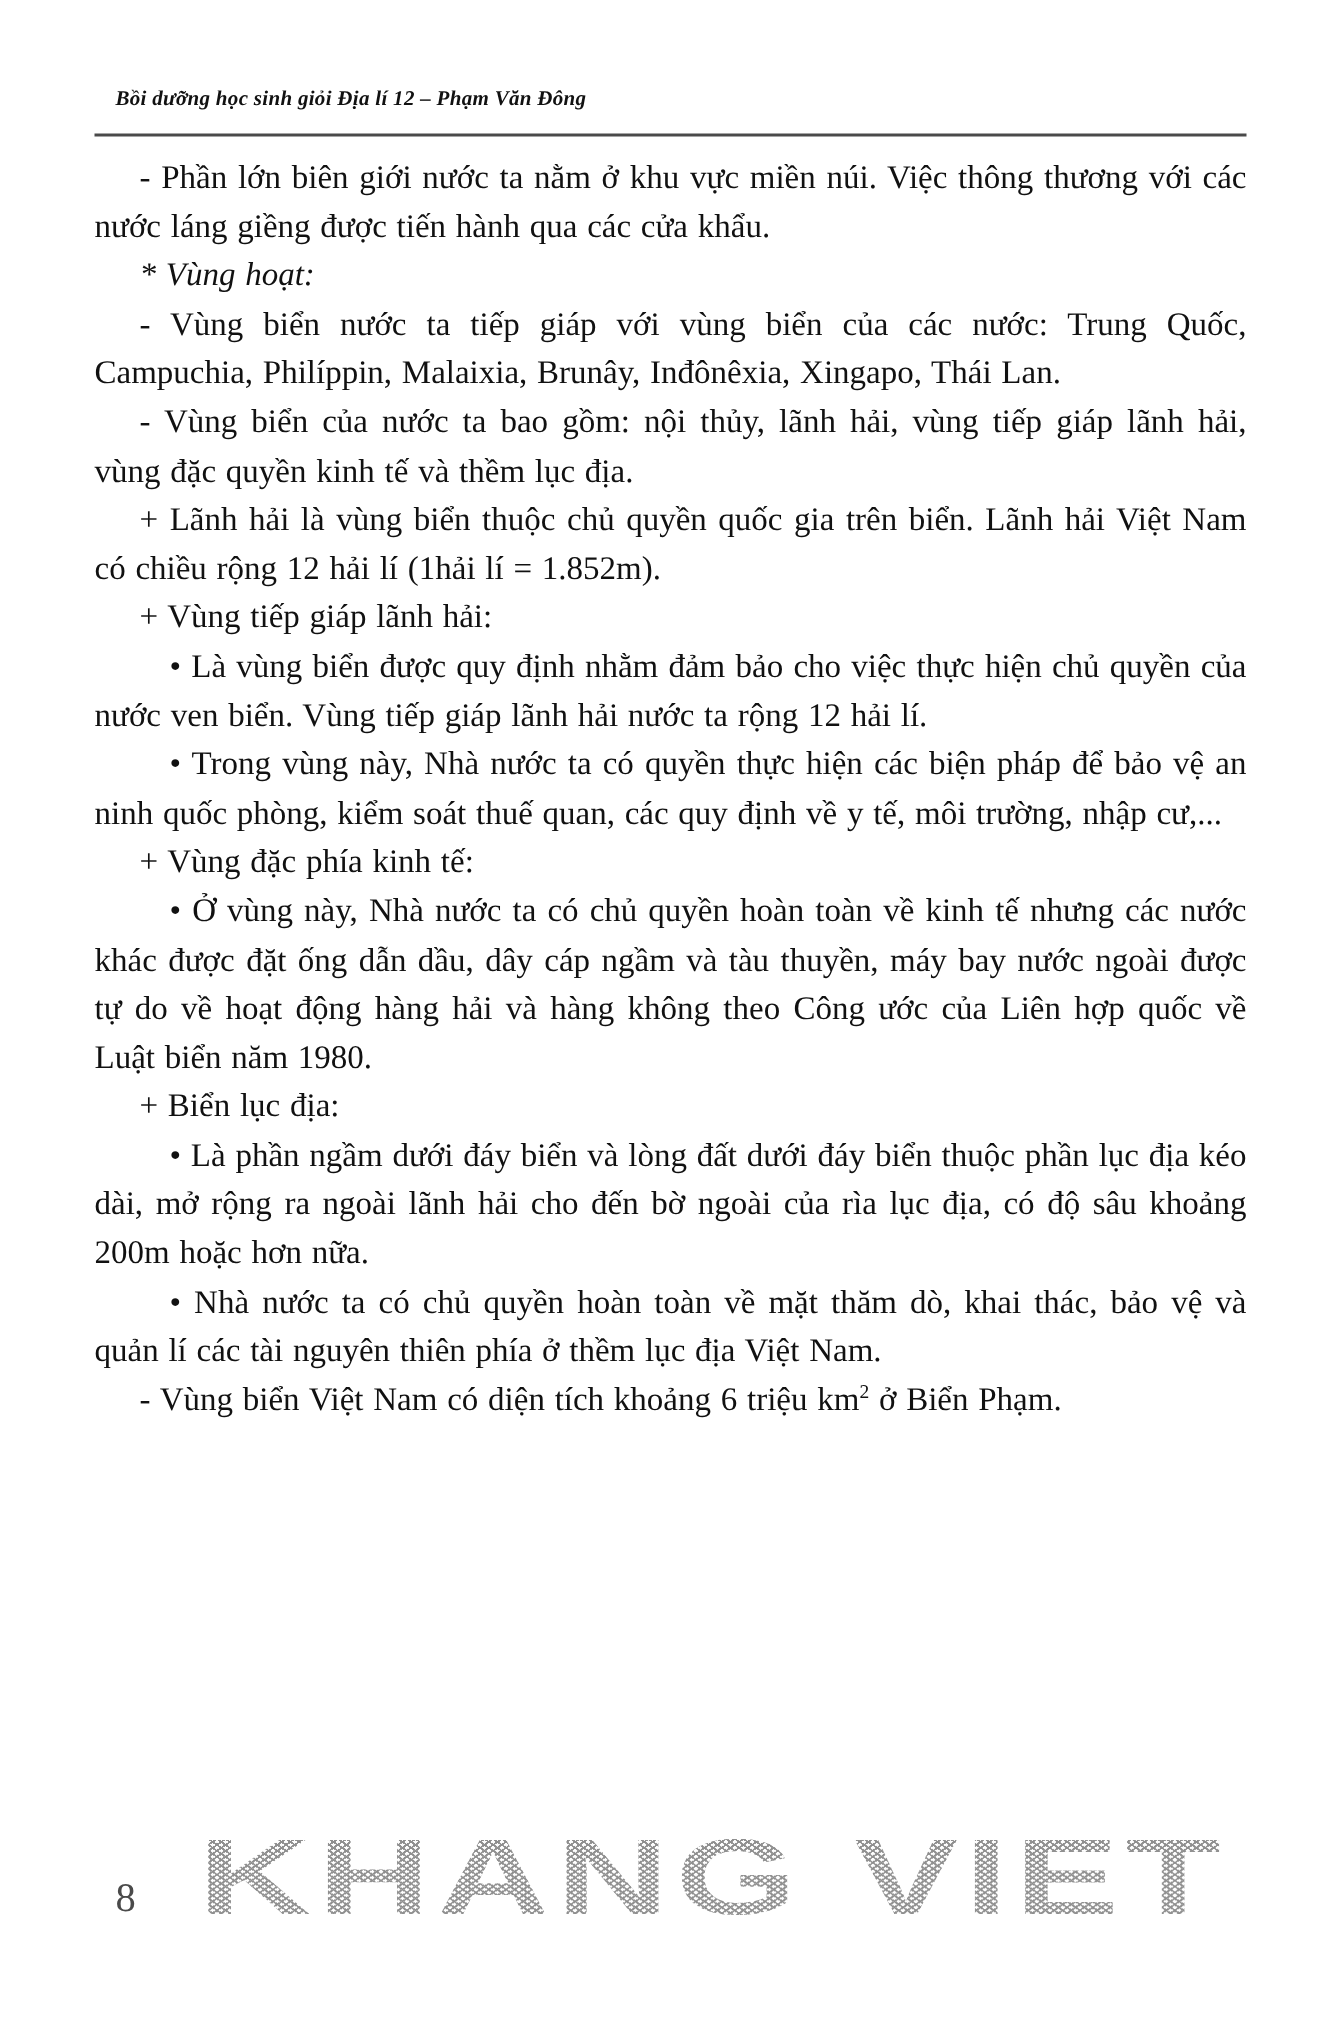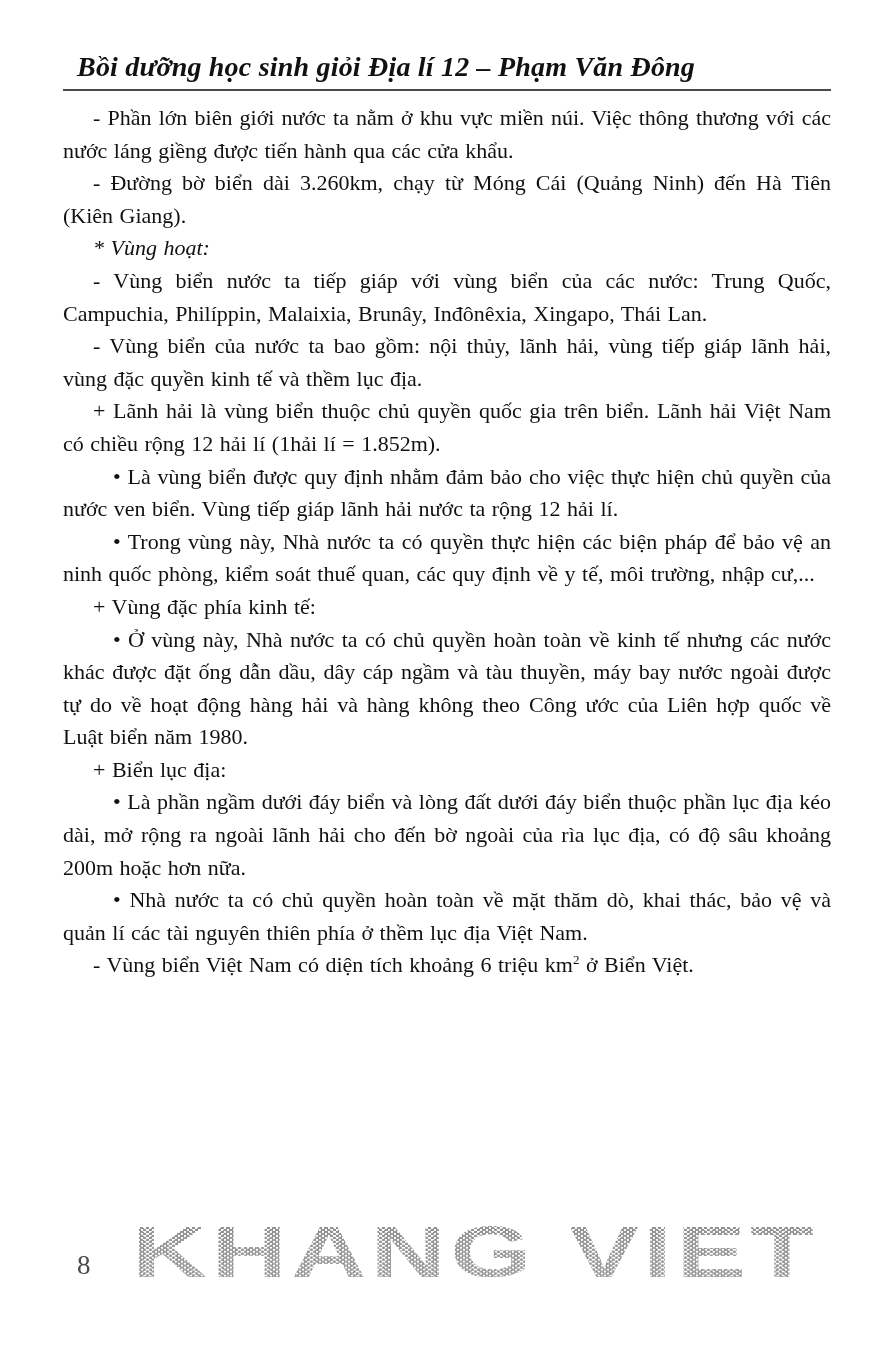--- a/index.html
+++ b/index.html
@@ -12,21 +12,21 @@
   }
   .content{
     position:absolute;
     left:63px;top:54px;
     width:768px;
     z-index:2;
   }
   .header-title{
     font-style:italic;
     font-weight:bold;
-    font-size:28px;
+    font-size:14px;
     line-height:26px;
     color:var(--text,#222);
     padding-left:14px;
     letter-spacing:.2px;
   }
   .header-rule{
     border:0;
     border-bottom:2px solid var(--rule,#4a4a4a);
     margin:9px 0 0 0;
   }
@@ -81,31 +81,31 @@
 
 <div class="page">
 
   <div class="watermark">KHANG VIET</div>
 
   <div class="content">
     <div class="header-title">Bồi dưỡng học sinh giỏi Địa lí 12 – Phạm Văn Đông</div>
     <div class="header-rule"></div>
     <div class="body-paragraphs">
         <div class="para dash"><span>- Phần lớn biên giới nước ta nằm ở khu vực miền núi. Việc thông thương với các nước láng giềng được tiến hành qua các cửa khẩu.</span></div>
-        <div class="para dash"><span>- Đường bờ biển dài 3.260km, chạy từ Móng Cái (Quảng Ninh) đến Hà Tiên (Kiên Giang).</span></div>
         <div class="para star"><span>* Vùng hoạt:</span></div>
         <div class="para dash"><span>- Vùng biển nước ta tiếp giáp với vùng biển của các nước: Trung Quốc, Campuchia, Philíppin, Malaixia, Brunây, Inđônêxia, Xingapo, Thái Lan.</span></div>
         <div class="para dash"><span>- Vùng biển của nước ta bao gồm: nội thủy, lãnh hải, vùng tiếp giáp lãnh hải, vùng đặc quyền kinh tế và thềm lục địa.</span></div>
         <div class="para plus"><span>+ Lãnh hải là vùng biển thuộc chủ quyền quốc gia trên biển. Lãnh hải Việt Nam có chiều rộng 12 hải lí (1hải lí = 1.852m).</span></div>
+        <div class="para plus"><span>+ Vùng tiếp giáp lãnh hải:</span></div>
         <div class="para bullet"><span>• Là vùng biển được quy định nhằm đảm bảo cho việc thực hiện chủ quyền của nước ven biển. Vùng tiếp giáp lãnh hải nước ta rộng 12 hải lí.</span></div>
         <div class="para bullet"><span>• Trong vùng này, Nhà nước ta có quyền thực hiện các biện pháp để bảo vệ an ninh quốc phòng, kiểm soát thuế quan, các quy định về y tế, môi trường, nhập cư,...</span></div>
         <div class="para plus"><span>+ Vùng đặc phía kinh tế:</span></div>
         <div class="para bullet"><span>• Ở vùng này, Nhà nước ta có chủ quyền hoàn toàn về kinh tế nhưng các nước khác được đặt ống dẫn dầu, dây cáp ngầm và tàu thuyền, máy bay nước ngoài được tự do về hoạt động hàng hải và hàng không theo Công ước của Liên hợp quốc về Luật biển năm 1980.</span></div>
         <div class="para plus"><span>+ Biển lục địa:</span></div>
         <div class="para bullet"><span>• Là phần ngầm dưới đáy biển và lòng đất dưới đáy biển thuộc phần lục địa kéo dài, mở rộng ra ngoài lãnh hải cho đến bờ ngoài của rìa lục địa, có độ sâu khoảng 200m hoặc hơn nữa.</span></div>
         <div class="para bullet"><span>• Nhà nước ta có chủ quyền hoàn toàn về mặt thăm dò, khai thác, bảo vệ và quản lí các tài nguyên thiên phía ở thềm lục địa Việt Nam.</span></div>
-        <div class="para dash"><span>- Vùng biển Việt Nam có diện tích khoảng 6 triệu km</span><sup>2</sup><span> ở Biển Việt.</span></div>
+        <div class="para dash"><span>- Vùng biển Việt Nam có diện tích khoảng 6 triệu km</span><sup>2</sup><span> ở Biển Phạm.</span></div>
       </div>
   </div>
 
   <div class="page-number">8</div>
 
 </div>
 
 </body></html>

